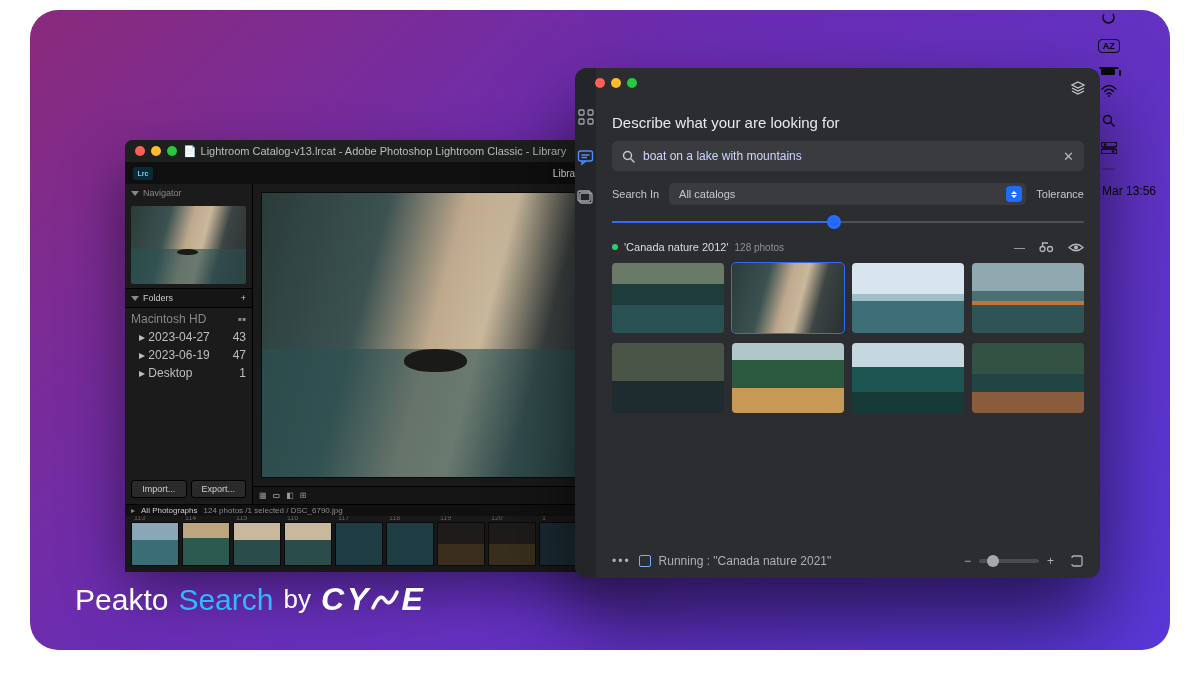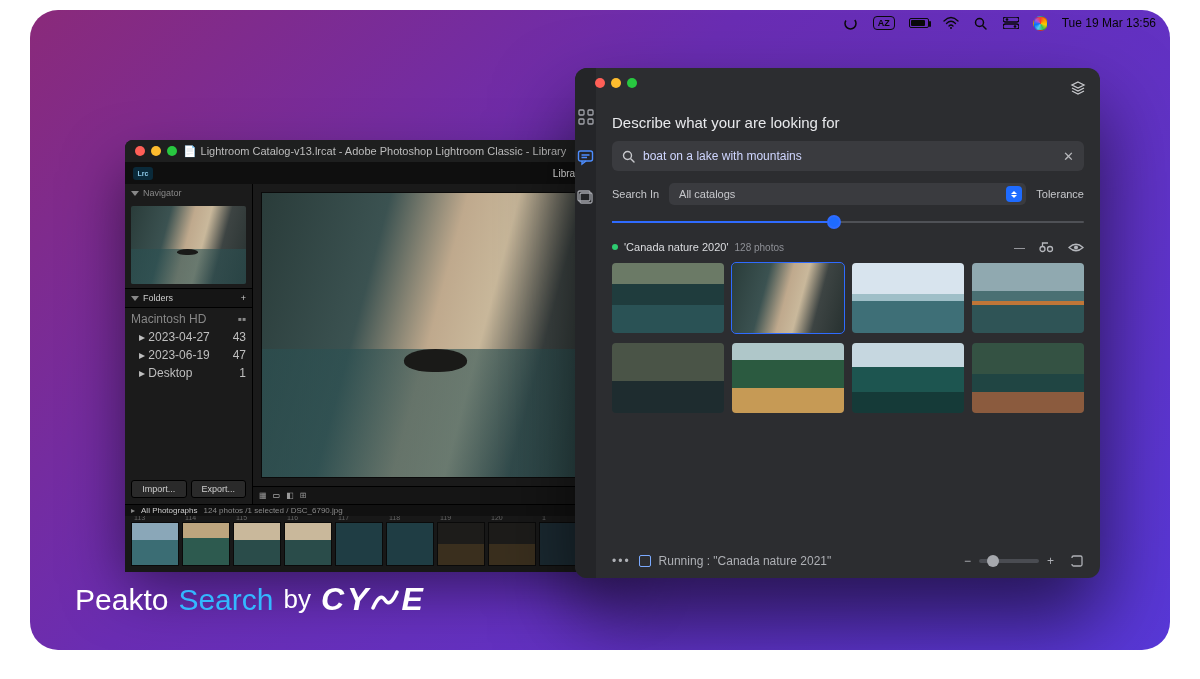--- a/index.html
+++ b/index.html
@@ -5,21 +5,21 @@
 * { margin: 0; padding: 0; box-sizing: border-box; font-family: -apple-system, BlinkMacSystemFont, "Segoe UI", Helvetica, Arial, sans-serif; }
 body { width: 1200px; height: 679px; background: #fff; overflow: hidden; }
 
 .card {
   position: absolute; left: 30px; top: 10px; width: 1140px; height: 640px;
   border-radius: 28px; overflow: hidden;
   background: linear-gradient(135deg, #8a2a7a 0%, #6a2db3 40%, #5838d8 100%);
 }
 
 
-.menubar { position:absolute; top:0; right:0; height:26px; display:flex; align-items:center; gap:14px; padding-right:14px; color:#070707; font-size:12px; }
+.menubar { position:absolute; top:0; right:0; height:26px; display:flex; align-items:center; gap:14px; padding-right:14px; color:#070707; font-size:12px;flex-direction:column; }
 .menubar .mb-icon { width:16px; height:16px; display:flex; align-items:center; justify-content:center; }
 .siri { width:15px; height:15px; border-radius:50%; background:conic-gradient(#ff3b30,#ff9500,#ffcc00,#34c759,#5ac8fa,#007aff,#af52de,#ff3b30); border:1px solid rgba(0,0,0,.2);}
 .az-pill { border:1.2px solid #0a0a0a; border-radius:4px; font-weight:600; font-size:9px; padding:1px 4px; }
 .bat { width:20px; height:10px; border:1.2px solid #0a0a0a; border-radius:2px; position:relative; }
 .bat:after { content:""; position:absolute; right:-3px; top:2px; width:2px; height:6px; background:#0a0a0a; border-radius:1px;}
 .bat:before { content:""; position:absolute; left:1px; top:1px; width:14px; height:6px; background:#0a0a0a; border-radius:1px;}
 
 
 .lr {
   position:absolute; left:95px; top:130px; width:500px; height:415px;
@@ -325,21 +325,21 @@
         <span>Tolerance</span>
       </div>
       <div class="pk-slider">
         <div class="track"></div>
           <div class="fill"></div>
           <div class="knob"></div>
       </div>
 
       <div class="group-head">
         <span class="dot dg"></span>
-        <span>'Canada nature 2020'</span>
+        <span>'Canada nature 2012'</span>
         <span class="count">128 photos</span>
         <span class="spacer"></span>
         <span class="mini-icon">—</span>
         <span class="mini-icon">
             <svg width="15" height="12" viewBox="0 0 15 12">
               <circle cx="3.5" cy="8" r="2.5" fill="none" stroke="currentColor" stroke-width="1.3"></circle>
               <circle cx="11" cy="8" r="2.5" fill="none" stroke="currentColor" stroke-width="1.3"></circle>
               <path d="M3.5 5.5 L3.5 2 L9 2" fill="none" stroke="currentColor" stroke-width="1.3"></path>
             </svg>
           </span>

